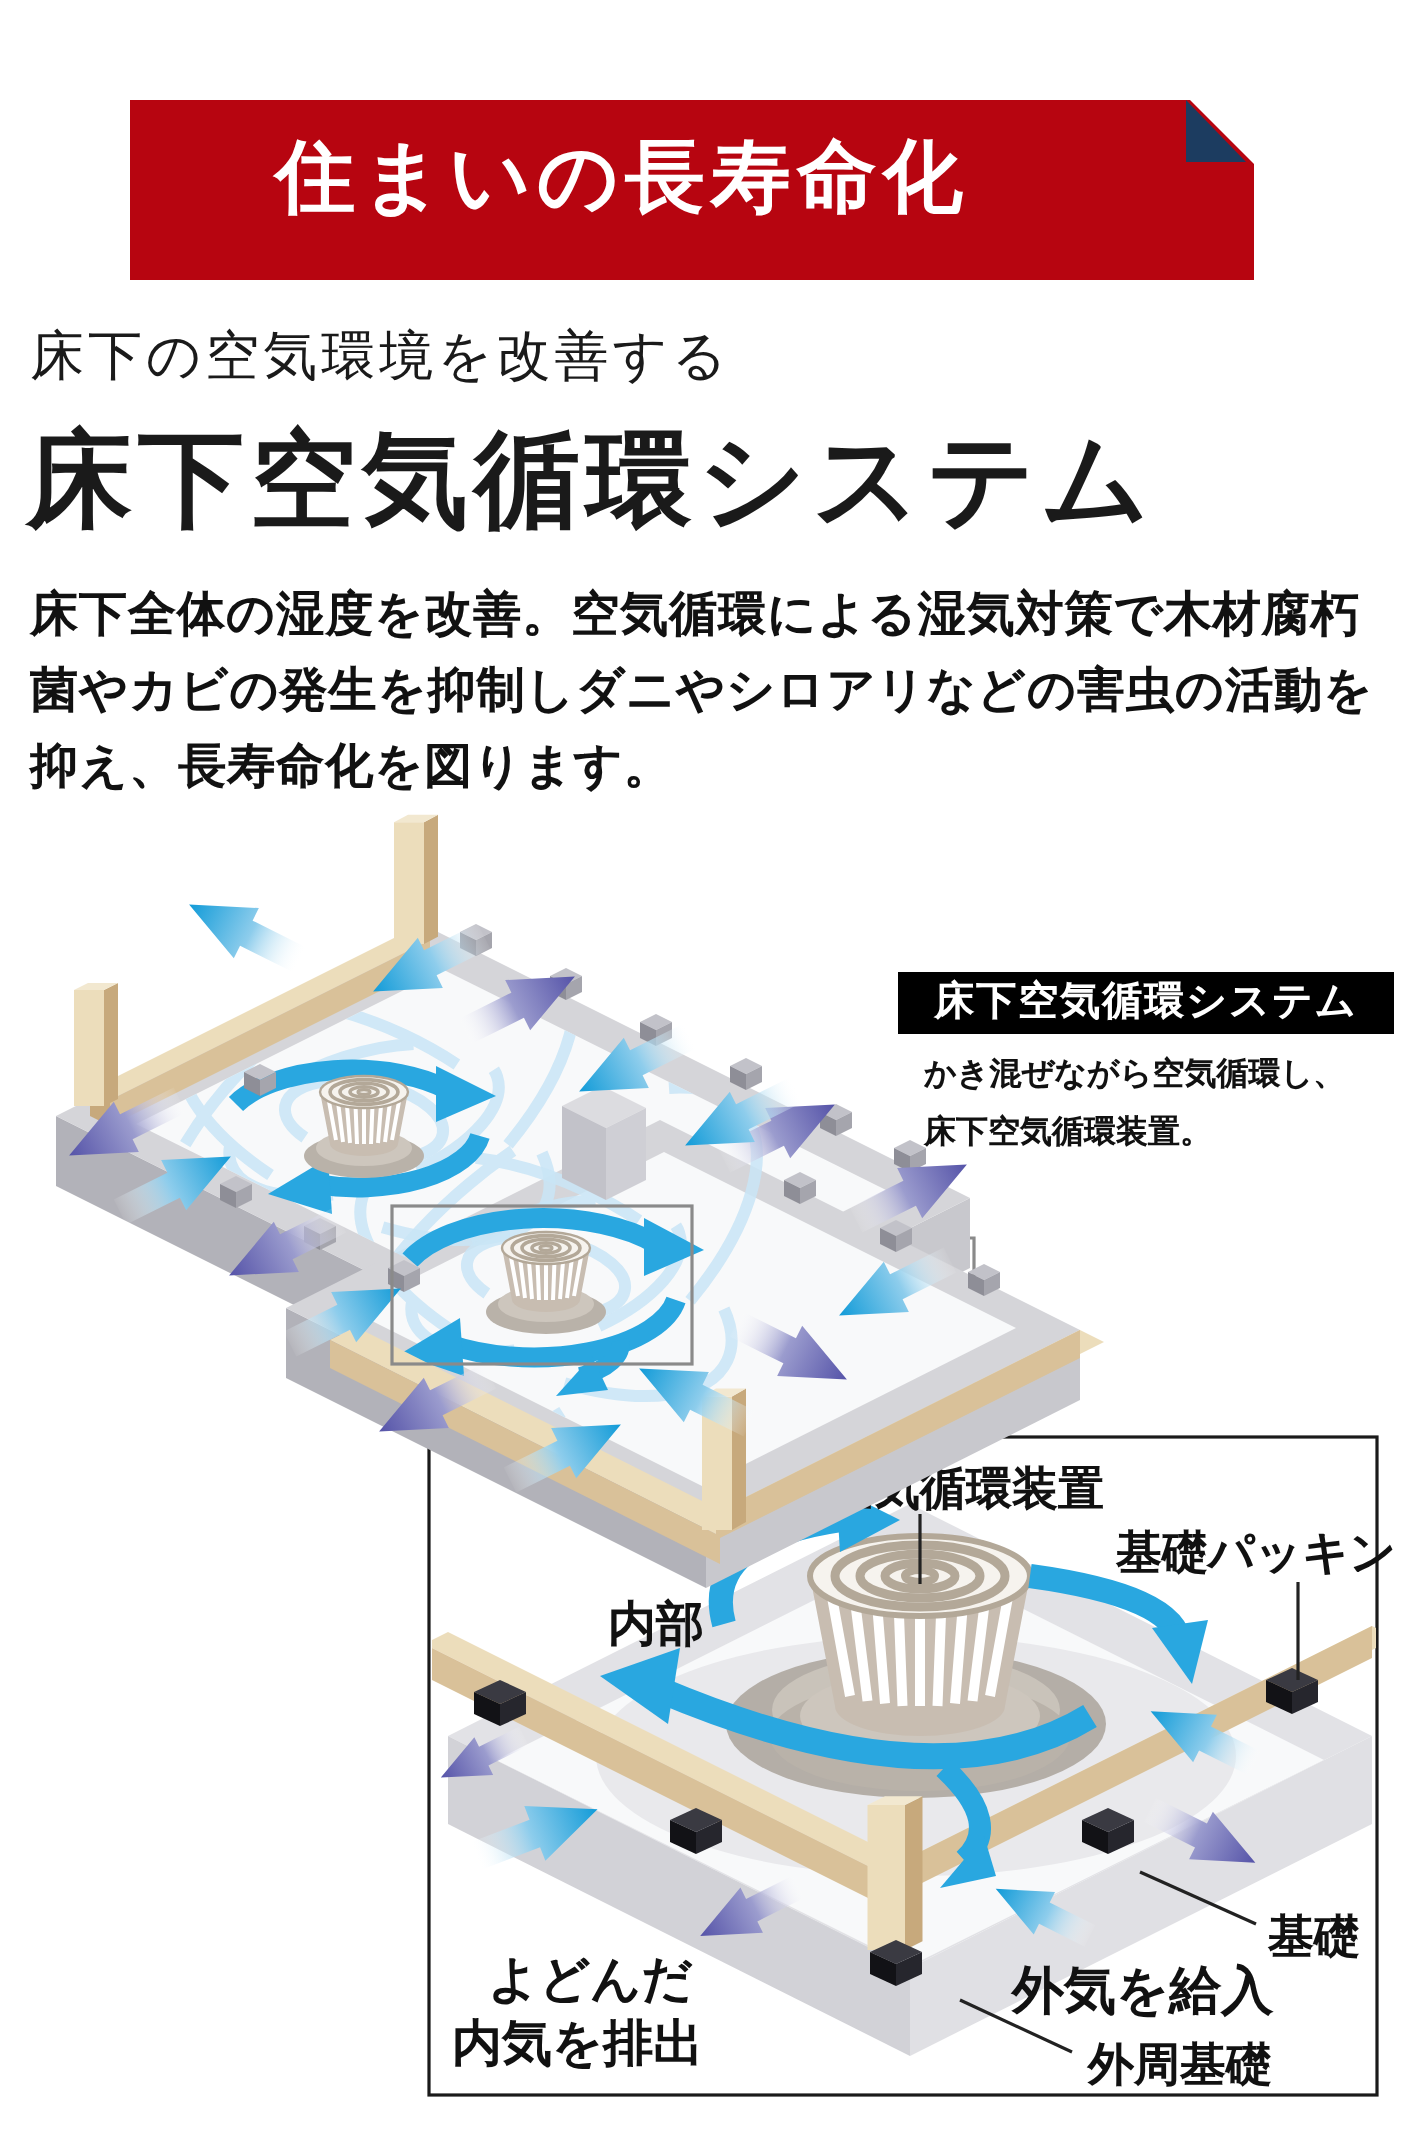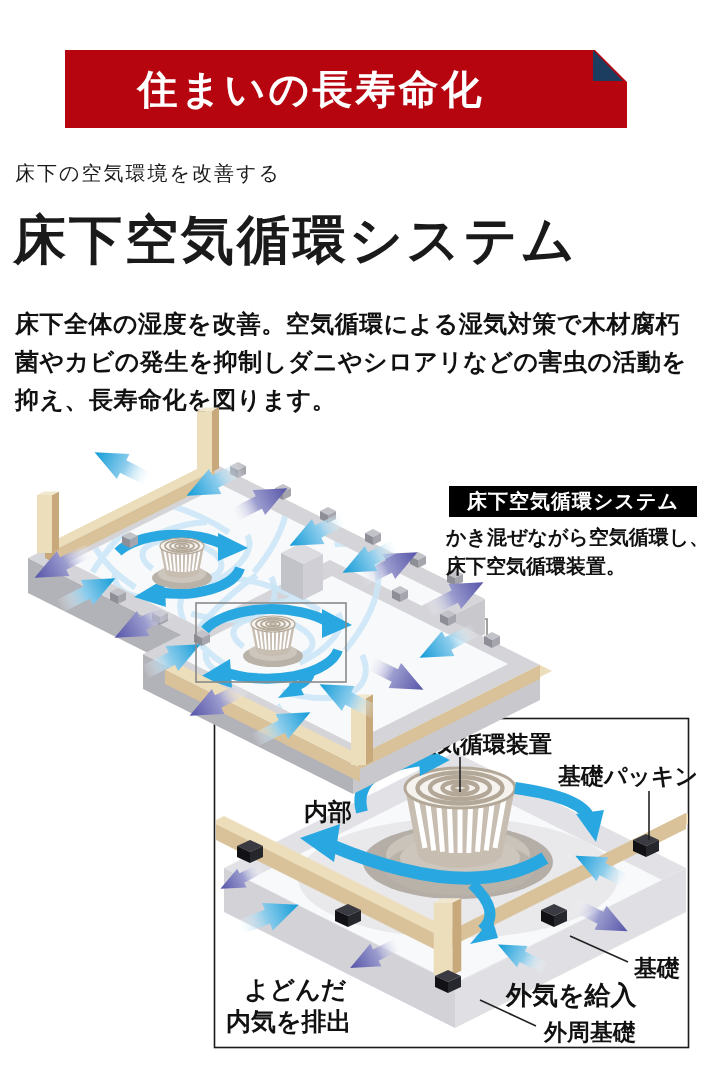--- a/index.html
+++ b/index.html
@@ -6,35 +6,35 @@
     --banner_bg:#b70510; --banner_fold:#1c3c60; --text_dark:#1a1a1a;
     --accent_cyan:#29a7e0; --accent_cyan_light:#c9e5f6; --accent_purple:#5a58ab;
     --wood_top:#ecddbb; --wood_front:#d9c199; --wood_side:#c7a97c; --wood_cap:#f2e8d0;
     --concrete_top:#d5d5d9; --concrete_side:#b2b2b9; --concrete_side2:#c8c8cd;
     --floor:#f8f9fa; --label_black:#000000;
   }
   *{margin:0;padding:0;box-sizing:border-box}
   html,body{background:#fff}
   .page{position:relative;width:710px;height:1070px;background:#fff;overflow:hidden;
         font-family:"Liberation Sans","DejaVu Sans",sans-serif;color:var(--text_dark)}
-  .banner{position:absolute;left:65px;top:50px;width:562px;height:78px;background:var(--banner_bg);
+  .banner{position:absolute;left:65px;top:50px;width:562px;height:90px;background:var(--banner_bg);
           clip-path:polygon(0 0,calc(100% - 32px) 0,100% 32px,100% 100%,0 100%);
           text-align:center;line-height:78px;padding-right:70px}
   .banner-text{color:#fff;font-size:40px;font-weight:bold;letter-spacing:3px}
   .banner-fold{position:absolute;left:528px;top:0;width:30px;height:31px;background:var(--banner_fold);
                clip-path:polygon(0 0,0 100%,100% 100%)}
   .subtitle{position:absolute;left:15px;top:160px;font-family:"Liberation Serif","DejaVu Serif",serif;
-            font-size:20px;letter-spacing:2px;color:var(--text_dark)}
+            font-size:27px;letter-spacing:2px;color:var(--text_dark)}
   .title{position:absolute;left:13px;top:205px;font-family:"Liberation Serif","DejaVu Serif",serif;
          font-size:53px;font-weight:bold;letter-spacing:3px;color:var(--text_dark)}
-  .intro{position:absolute;left:15px;top:305px;width:688px;font-size:24px;font-weight:600;
+  .intro{position:absolute;left:15px;top:289px;width:688px;font-size:24px;font-weight:600;
          line-height:38px;letter-spacing:.5px;white-space:pre-line;color:#111}
   .sys-label{position:absolute;left:449px;top:486px;width:248px;height:31px;background:var(--label_black);
              color:#fff;font-size:20px;font-weight:bold;text-align:center;line-height:31px;letter-spacing:1px}
-  .sys-caption{position:absolute;left:446px;top:523px;font-size:20px;font-weight:600;line-height:29px;color:#111}
+  .sys-caption{position:absolute;left:462px;top:523px;font-size:16px;font-weight:600;line-height:29px;color:#111}
   svg.scene{position:absolute;left:0;top:0}
   .ct{fill:var(--concrete_top)} .cs1{fill:var(--concrete_side)} .cs2{fill:var(--concrete_side2)}
   .fl{fill:var(--floor)}
   .wt{fill:var(--wood_top)} .wf{fill:var(--wood_front)} .ws2{fill:var(--wood_side)}
   .swl{stroke:var(--accent_cyan_light);fill:none}
   .carc{stroke:var(--accent_cyan);fill:none}
   .chead{fill:var(--accent_cyan)}
   .cal{stroke:#8a8a8a;stroke-width:1.6;fill:none}
   .ldr{stroke:#222;stroke-width:1.6;fill:none}
   .slbl{font-family:"Liberation Sans","DejaVu Sans",sans-serif;font-weight:bold;fill:#111}

